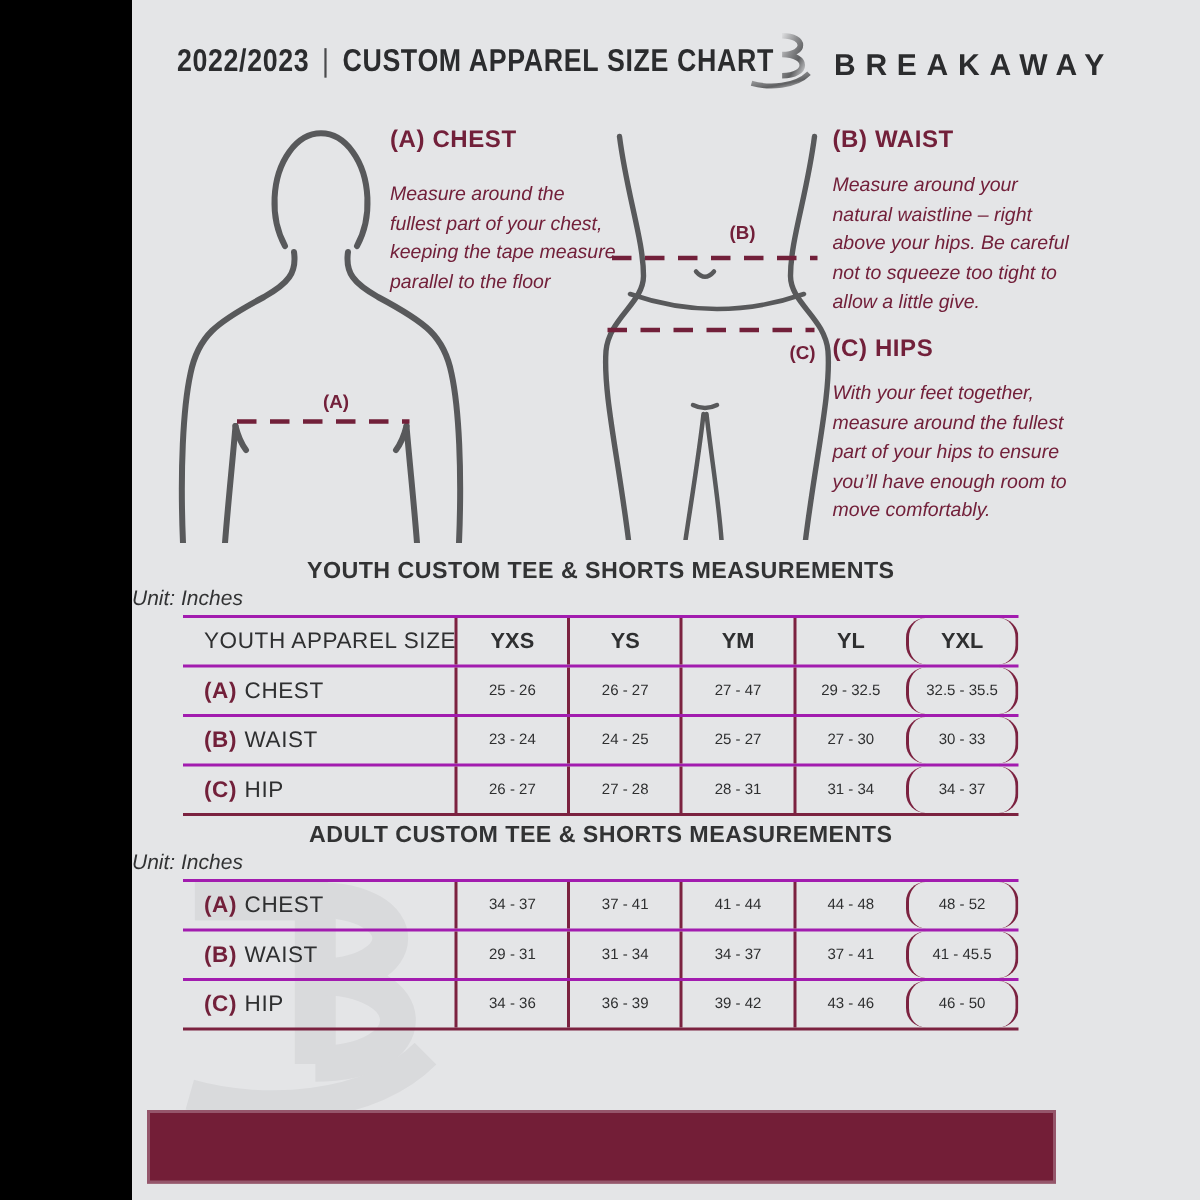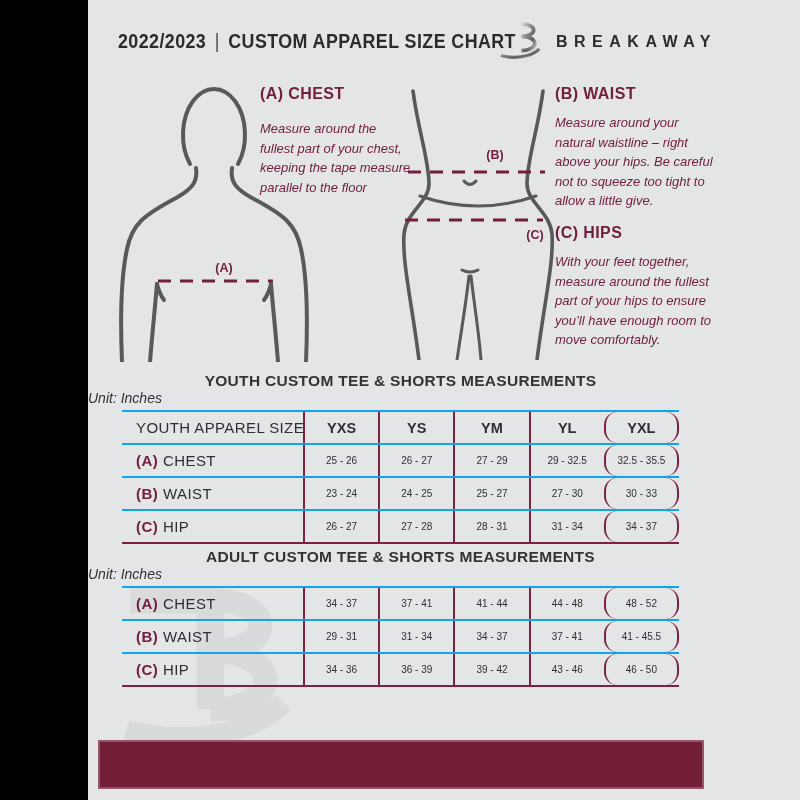--- a/index.html
+++ b/index.html
@@ -14,21 +14,21 @@
   
   .hdr-title{
     position:absolute;left:30px;top:29px;
     font-size:21px;font-weight:bold;color:#2B2C2E;letter-spacing:.5px;
     transform:scaleX(.85);transform-origin:left center;white-space:nowrap;
   }
   .hdr-title .sep{font-weight:400;color:#4a4b4d;padding:0 10px;}
   .logo-svg{position:absolute;left:408px;top:13px;}
   .brand{
     position:absolute;left:468px;top:33px;
-    font-size:16px;font-weight:bold;color:#2B2C2E;letter-spacing:6.5px;white-space:nowrap;
+    font-size:20px;font-weight:bold;color:#2B2C2E;letter-spacing:6.5px;white-space:nowrap;
   }
   
   .fig{position:absolute;}
   .guide-head{
     position:absolute;font-size:16px;font-weight:bold;color:#72203A;letter-spacing:.4px;
   }
   .guide-body{
     position:absolute;font-size:13px;font-style:italic;color:#72203A;line-height:1.5;
   }
   .fig-label{
@@ -44,21 +44,21 @@
     position:absolute;left:0;width:625px;text-align:left;
     font-size:14px;font-style:italic;color:#323334;
   }
   
   .size-table{
     position:absolute;left:34px;width:557px;
     border-bottom:2px solid #7B2240;z-index:2;
   }
   .st-row{
     display:grid;grid-template-columns:181px repeat(5,1fr);
-    border-top:2px solid #0ea5e9;height:31px;
+    border-top:2px solid #a21caf;height:31px;
   }
   .st-row.head{height:31px;}
   .cell{
     display:flex;align-items:center;justify-content:center;
     font-size:10px;color:#2E2F30;white-space:nowrap;
   }
   .cell.label{justify-content:flex-start;padding-left:14px;font-size:15px;letter-spacing:.4px;}
   .cell.data{border-left:2px solid #7B2240;}
   .st-row .cell.data:last-child{border-right:2px solid #7B2240;border-radius:13px;}
   .cell.colhead{font-weight:bold;font-size:14.5px;}
@@ -156,21 +156,21 @@
       <div class="cell data colhead">YL</div>
       <div class="cell data colhead">YXL</div>
     </div>
     <div class="st-row">
       <div class="cell label">
           <span class="rowkey">(A)</span>
           <span>CHEST</span>
         </div>
       <div class="cell data">25 - 26</div>
       <div class="cell data">26 - 27</div>
-      <div class="cell data">27 - 29</div>
+      <div class="cell data">27 - 47</div>
       <div class="cell data">29 - 32.5</div>
       <div class="cell data">32.5 - 35.5</div>
     </div>
     <div class="st-row">
       <div class="cell label">
           <span class="rowkey">(B)</span>
           <span>WAIST</span>
         </div>
       <div class="cell data">23 - 24</div>
       <div class="cell data">24 - 25</div>

